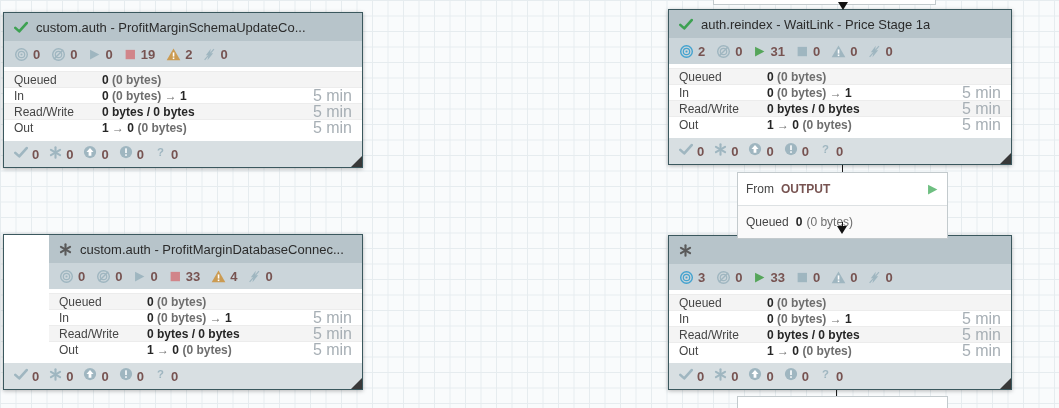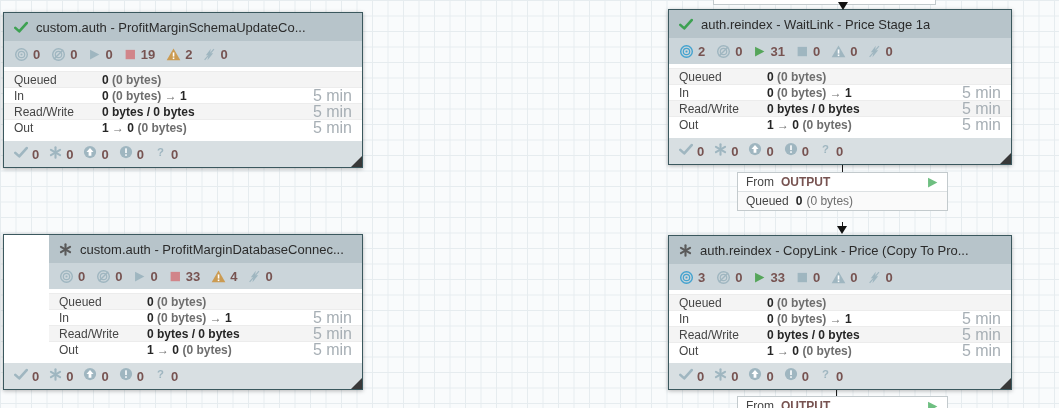--- a/index.html
+++ b/index.html
@@ -38,21 +38,21 @@
   .row-value b{color:#262626;}
   .row-time{margin-left:auto;color:#a7afb5;font-size:16px;}
   .pg-footer{position:absolute;left:0;right:0;bottom:0;height:26px;background:var(--footer-bg);
       display:flex;align-items:center;padding:0 10px;}
   .fitem{display:flex;align-items:center;gap:4px;margin-right:10px;color:var(--inactive-icon);}
   .fitem .cnt{font-size:13px;font-weight:bold;color:var(--count-text);}
   .resize-handle{position:absolute;right:0;bottom:0;width:0;height:0;
       border-left:11px solid transparent;border-bottom:11px solid #383838;}
   .conn-label{position:absolute;background:#fff;border:1px solid #c3cacd;
       box-sizing:border-box;font-size:12px;}
-  .conn-row{height:16px;display:flex;align-items:center;padding:1px 8px;}
+  .conn-row{height:16px;display:flex;align-items:center;padding:8px 8px;}
   .conn-row + .conn-row{border-top:1px solid #dde1e3;}
   .conn-row .lbl{color:#454545;margin-right:7px;}
   .conn-row .port{font-weight:bold;color:var(--count-text);}
   .conn-row .qcount{font-weight:bold;color:#262626;margin-right:4px;}
   .conn-row .qsize{color:#6e6e6e;}
   .conn-row .arr{margin-left:auto;display:flex;align-items:center;color:var(--connection-arrow-green);}
   .conn-line{position:absolute;width:1px;background:#1a1a1a;}
   .arrow-down{position:absolute;width:0;height:0;border-left:5px solid transparent;
       border-right:5px solid transparent;border-top:8px solid #111;}
 </style>
@@ -452,21 +452,20 @@
       <div class="pg-header">
         <span class="state-icon" style="color: rgb(90, 90, 90);">
           <svg viewBox="0 0 16 16" width="13" height="13">
             <g stroke="currentColor" stroke-width="2.6" stroke-linecap="round">
               <line x1="8" y1="1.5" x2="8" y2="14.5"></line>
               <line x1="2.4" y1="4.75" x2="13.6" y2="11.25"></line>
               <line x1="2.4" y1="11.25" x2="13.6" y2="4.75"></line>
             </g>
           </svg>
         </span>
-        <span class="pg-name">auth.reindex - CopyLink - Price (Copy To Pro...</span>
       </div>
       <div class="pg-stats">
         <span class="stat">
           <span class="ic" style="color: rgb(68, 163, 207);">
             <svg viewBox="0 0 16 16" width="15" height="15">
               <circle cx="8" cy="8" r="6.2" fill="none" stroke="currentColor" stroke-width="1.5"></circle>
               <circle cx="8" cy="8" r="3.4" fill="none" stroke="currentColor" stroke-width="1.3"></circle>
               <circle cx="8" cy="8" r="1.1" fill="currentColor"></circle>
             </svg>
           </span>

